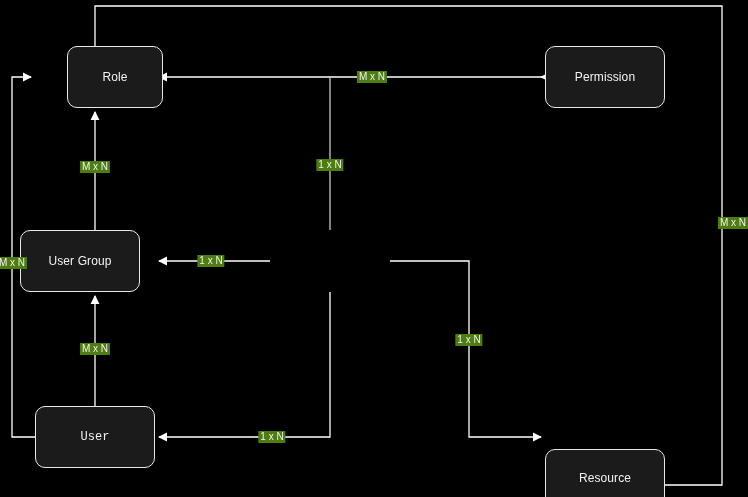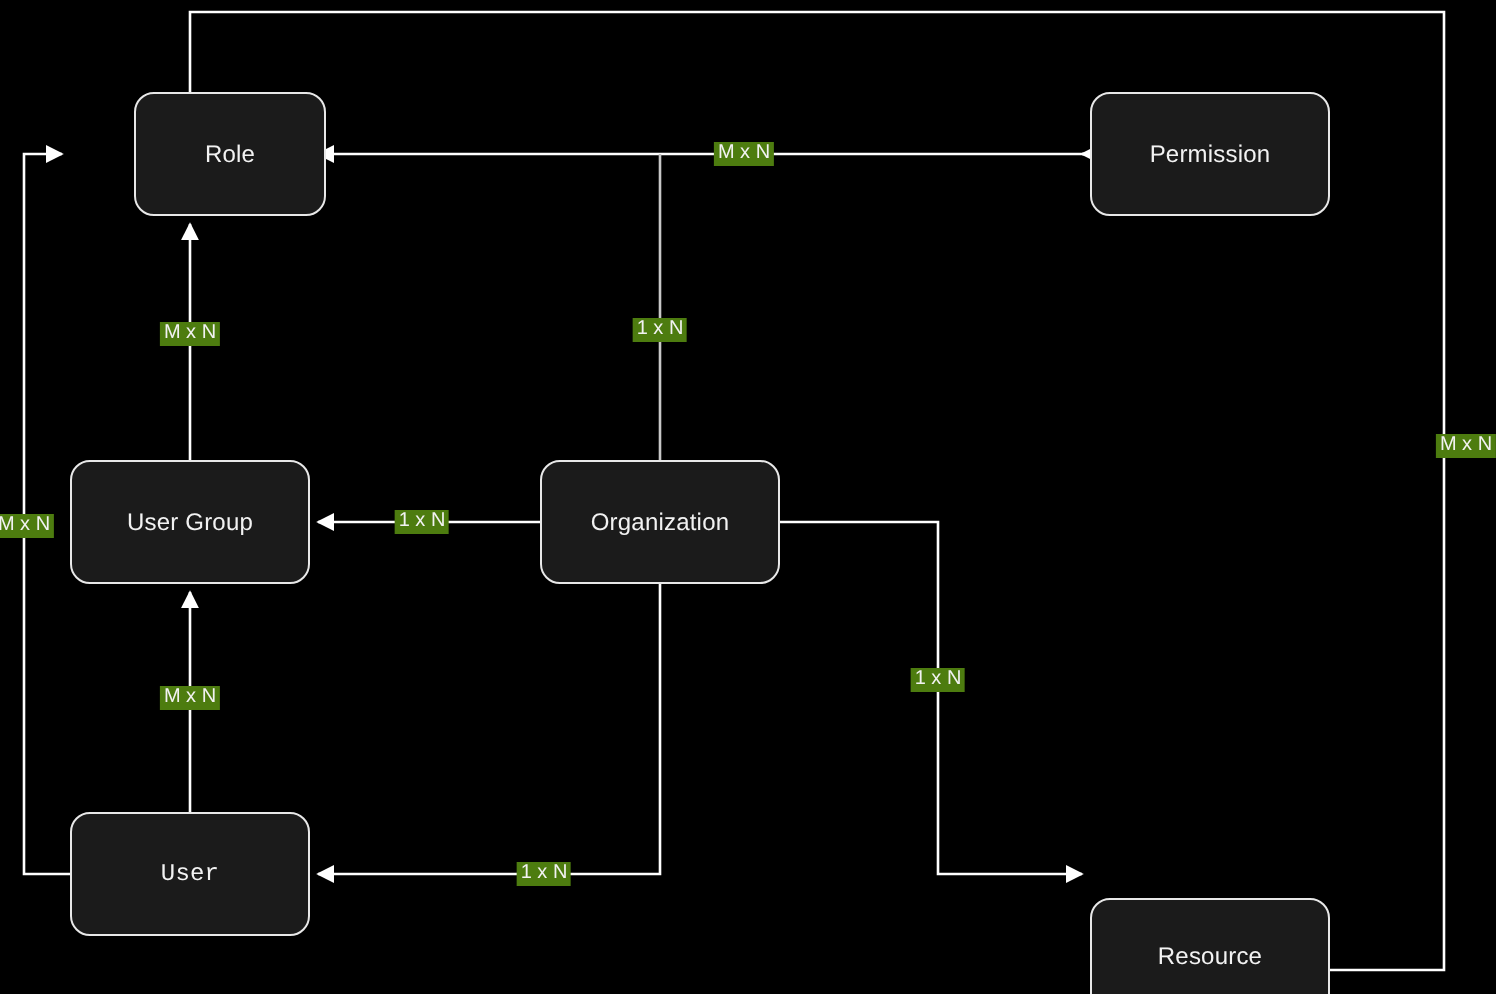--- a/index.html
+++ b/index.html
@@ -88,27 +88,24 @@
   </svg>
 
   <div class="node" style="left:35px; top:46px; width:96px; height:62px;margin-left:32px;">
     <span>Role</span>
   </div>
 
   <div class="node" style="left:545px; top:46px; width:120px; height:62px;">
     <span>Permission</span>
   </div>
 
-  <div class="node" style="left:35px; top:230px; width:120px; height:62px;">
+  <div class="node" style="left:20px; top:230px; width:120px; height:62px;">
     <span>User Group</span>
   </div>
 
-  <div class="node" style="left:270px; top:230px; width:120px; height:62px;">
-    <span>Organization</span>
-  </div>
 
   <div class="node" style="left:35px; top:406px; width:120px; height:62px;font-family:Liberation Mono, monospace;">
     <span>User</span>
   </div>
 
   <div class="node" style="left:545px; top:406px; width:120px; height:58px;margin-top:43px;">
     <span>Resource</span>
   </div>
 
   <div class="edge-label" style="left:733px; top:223px;">M x N</div>

